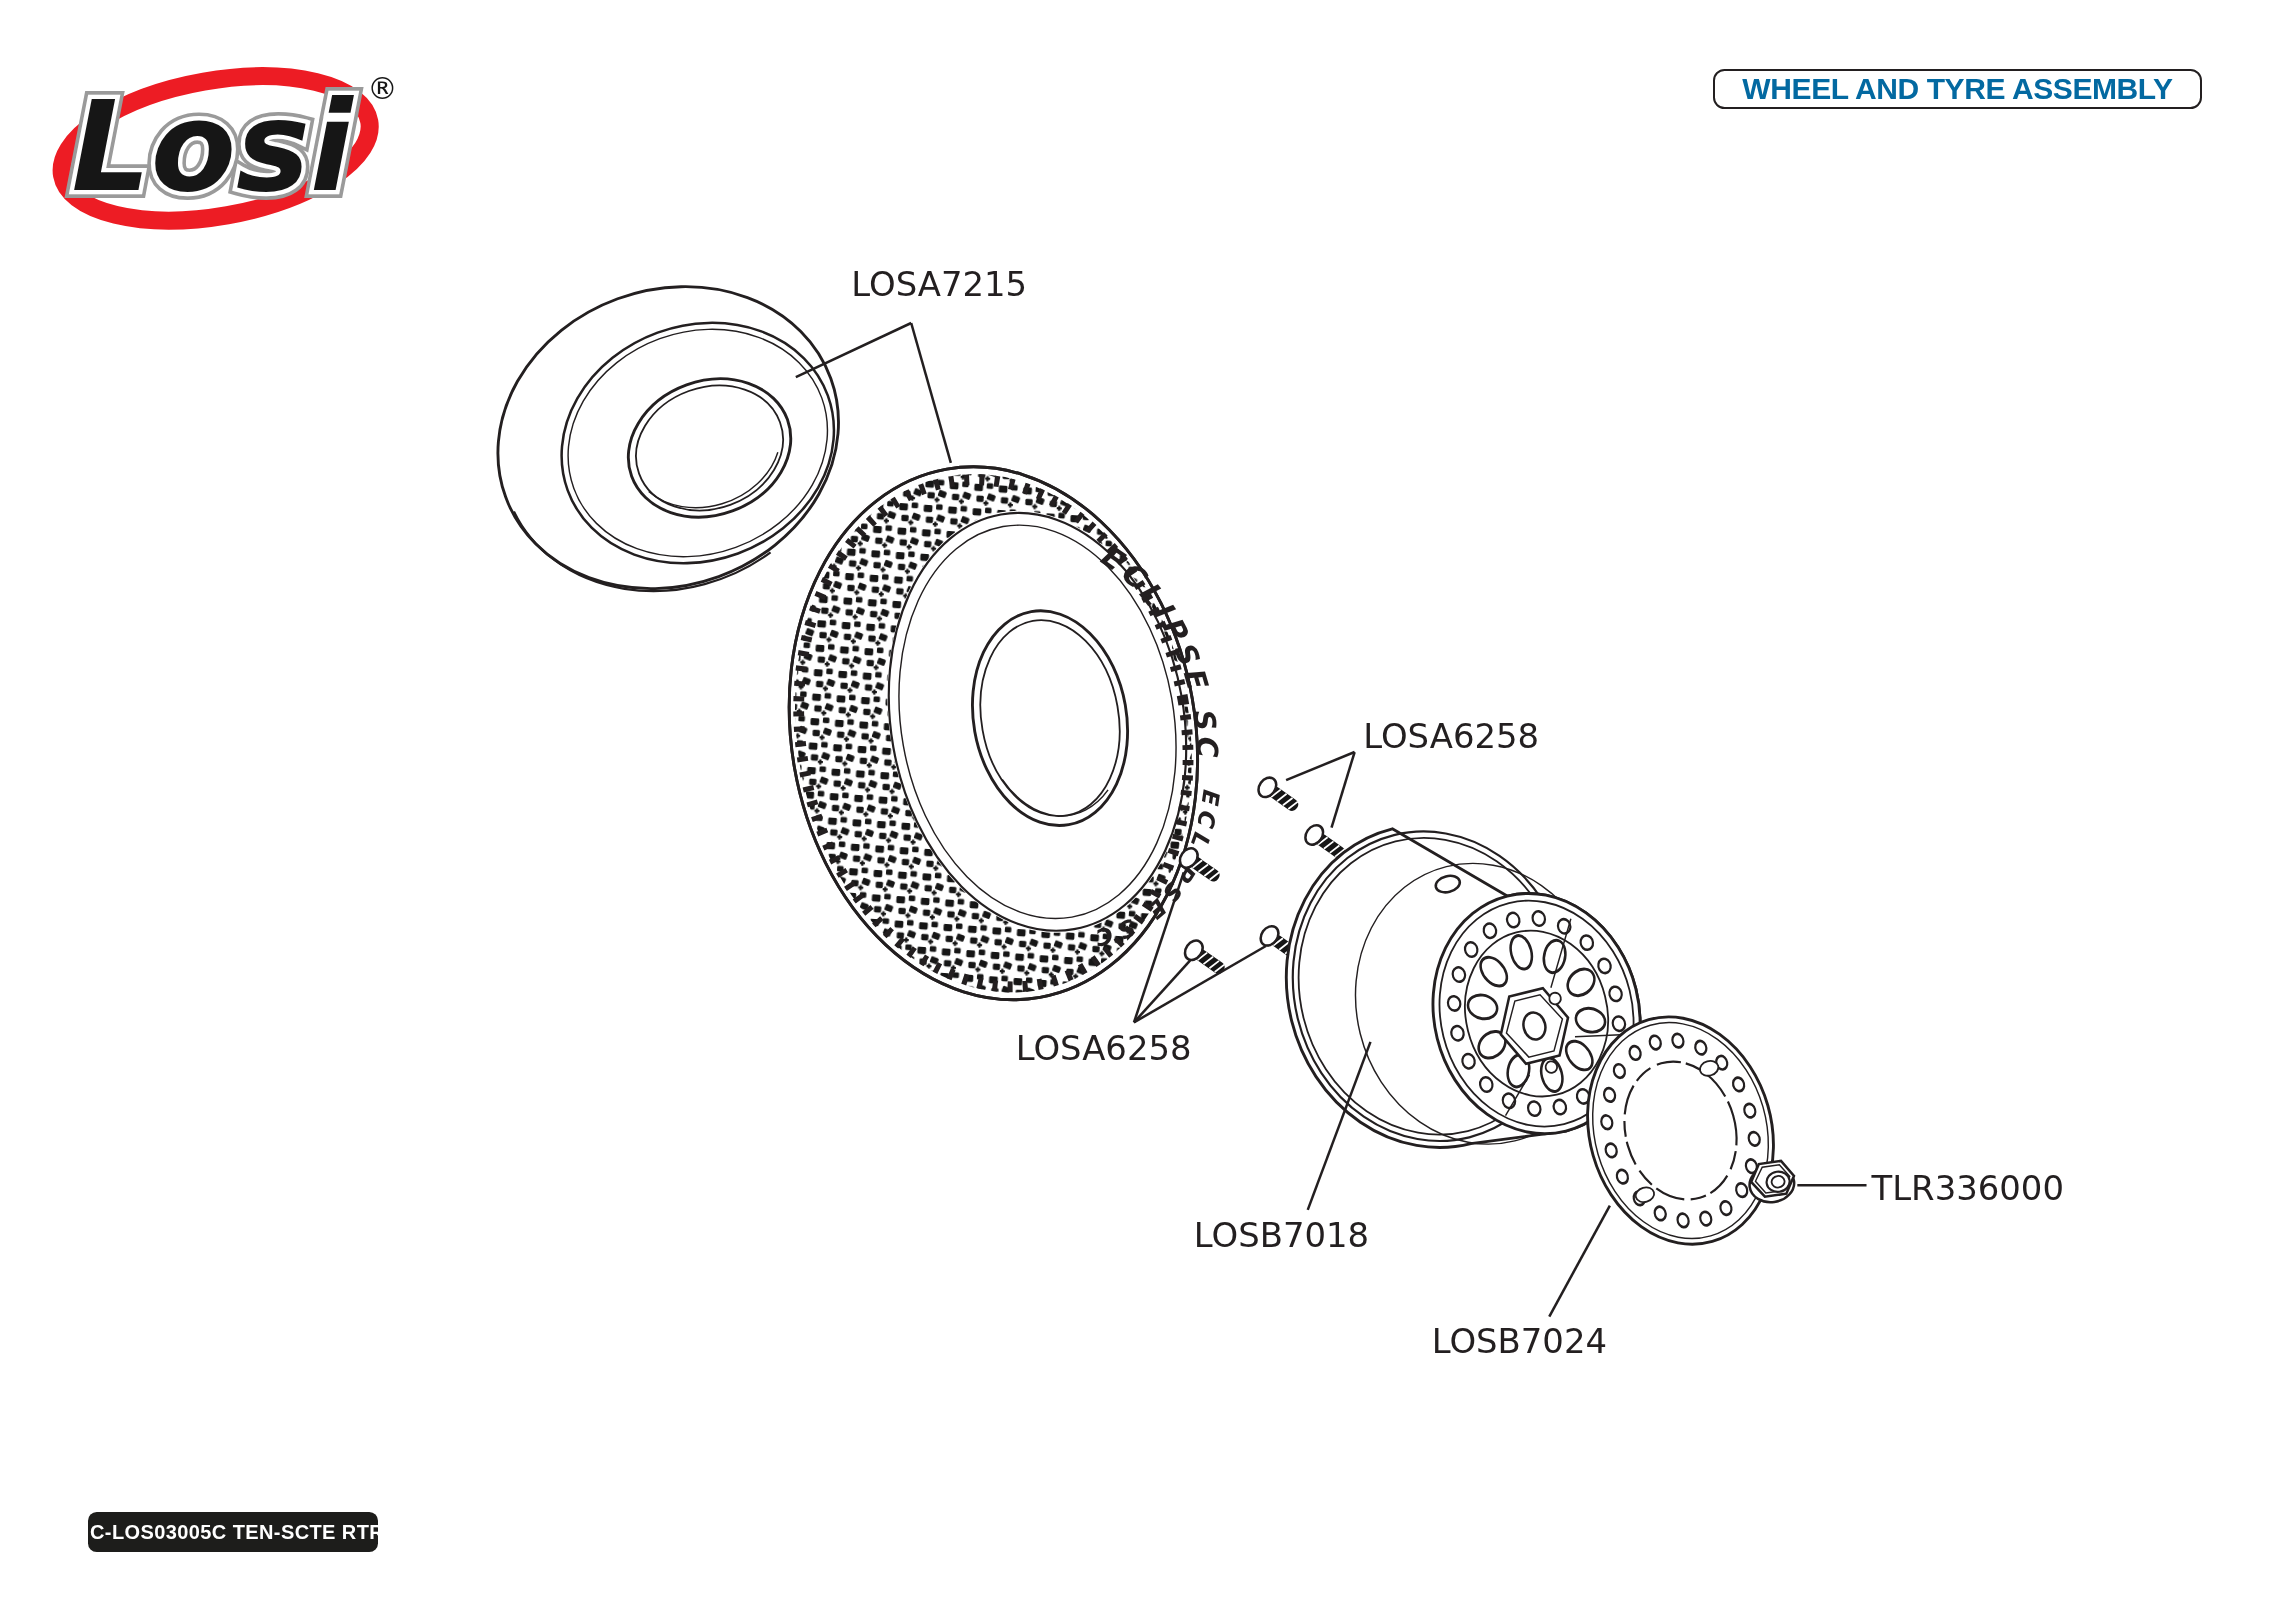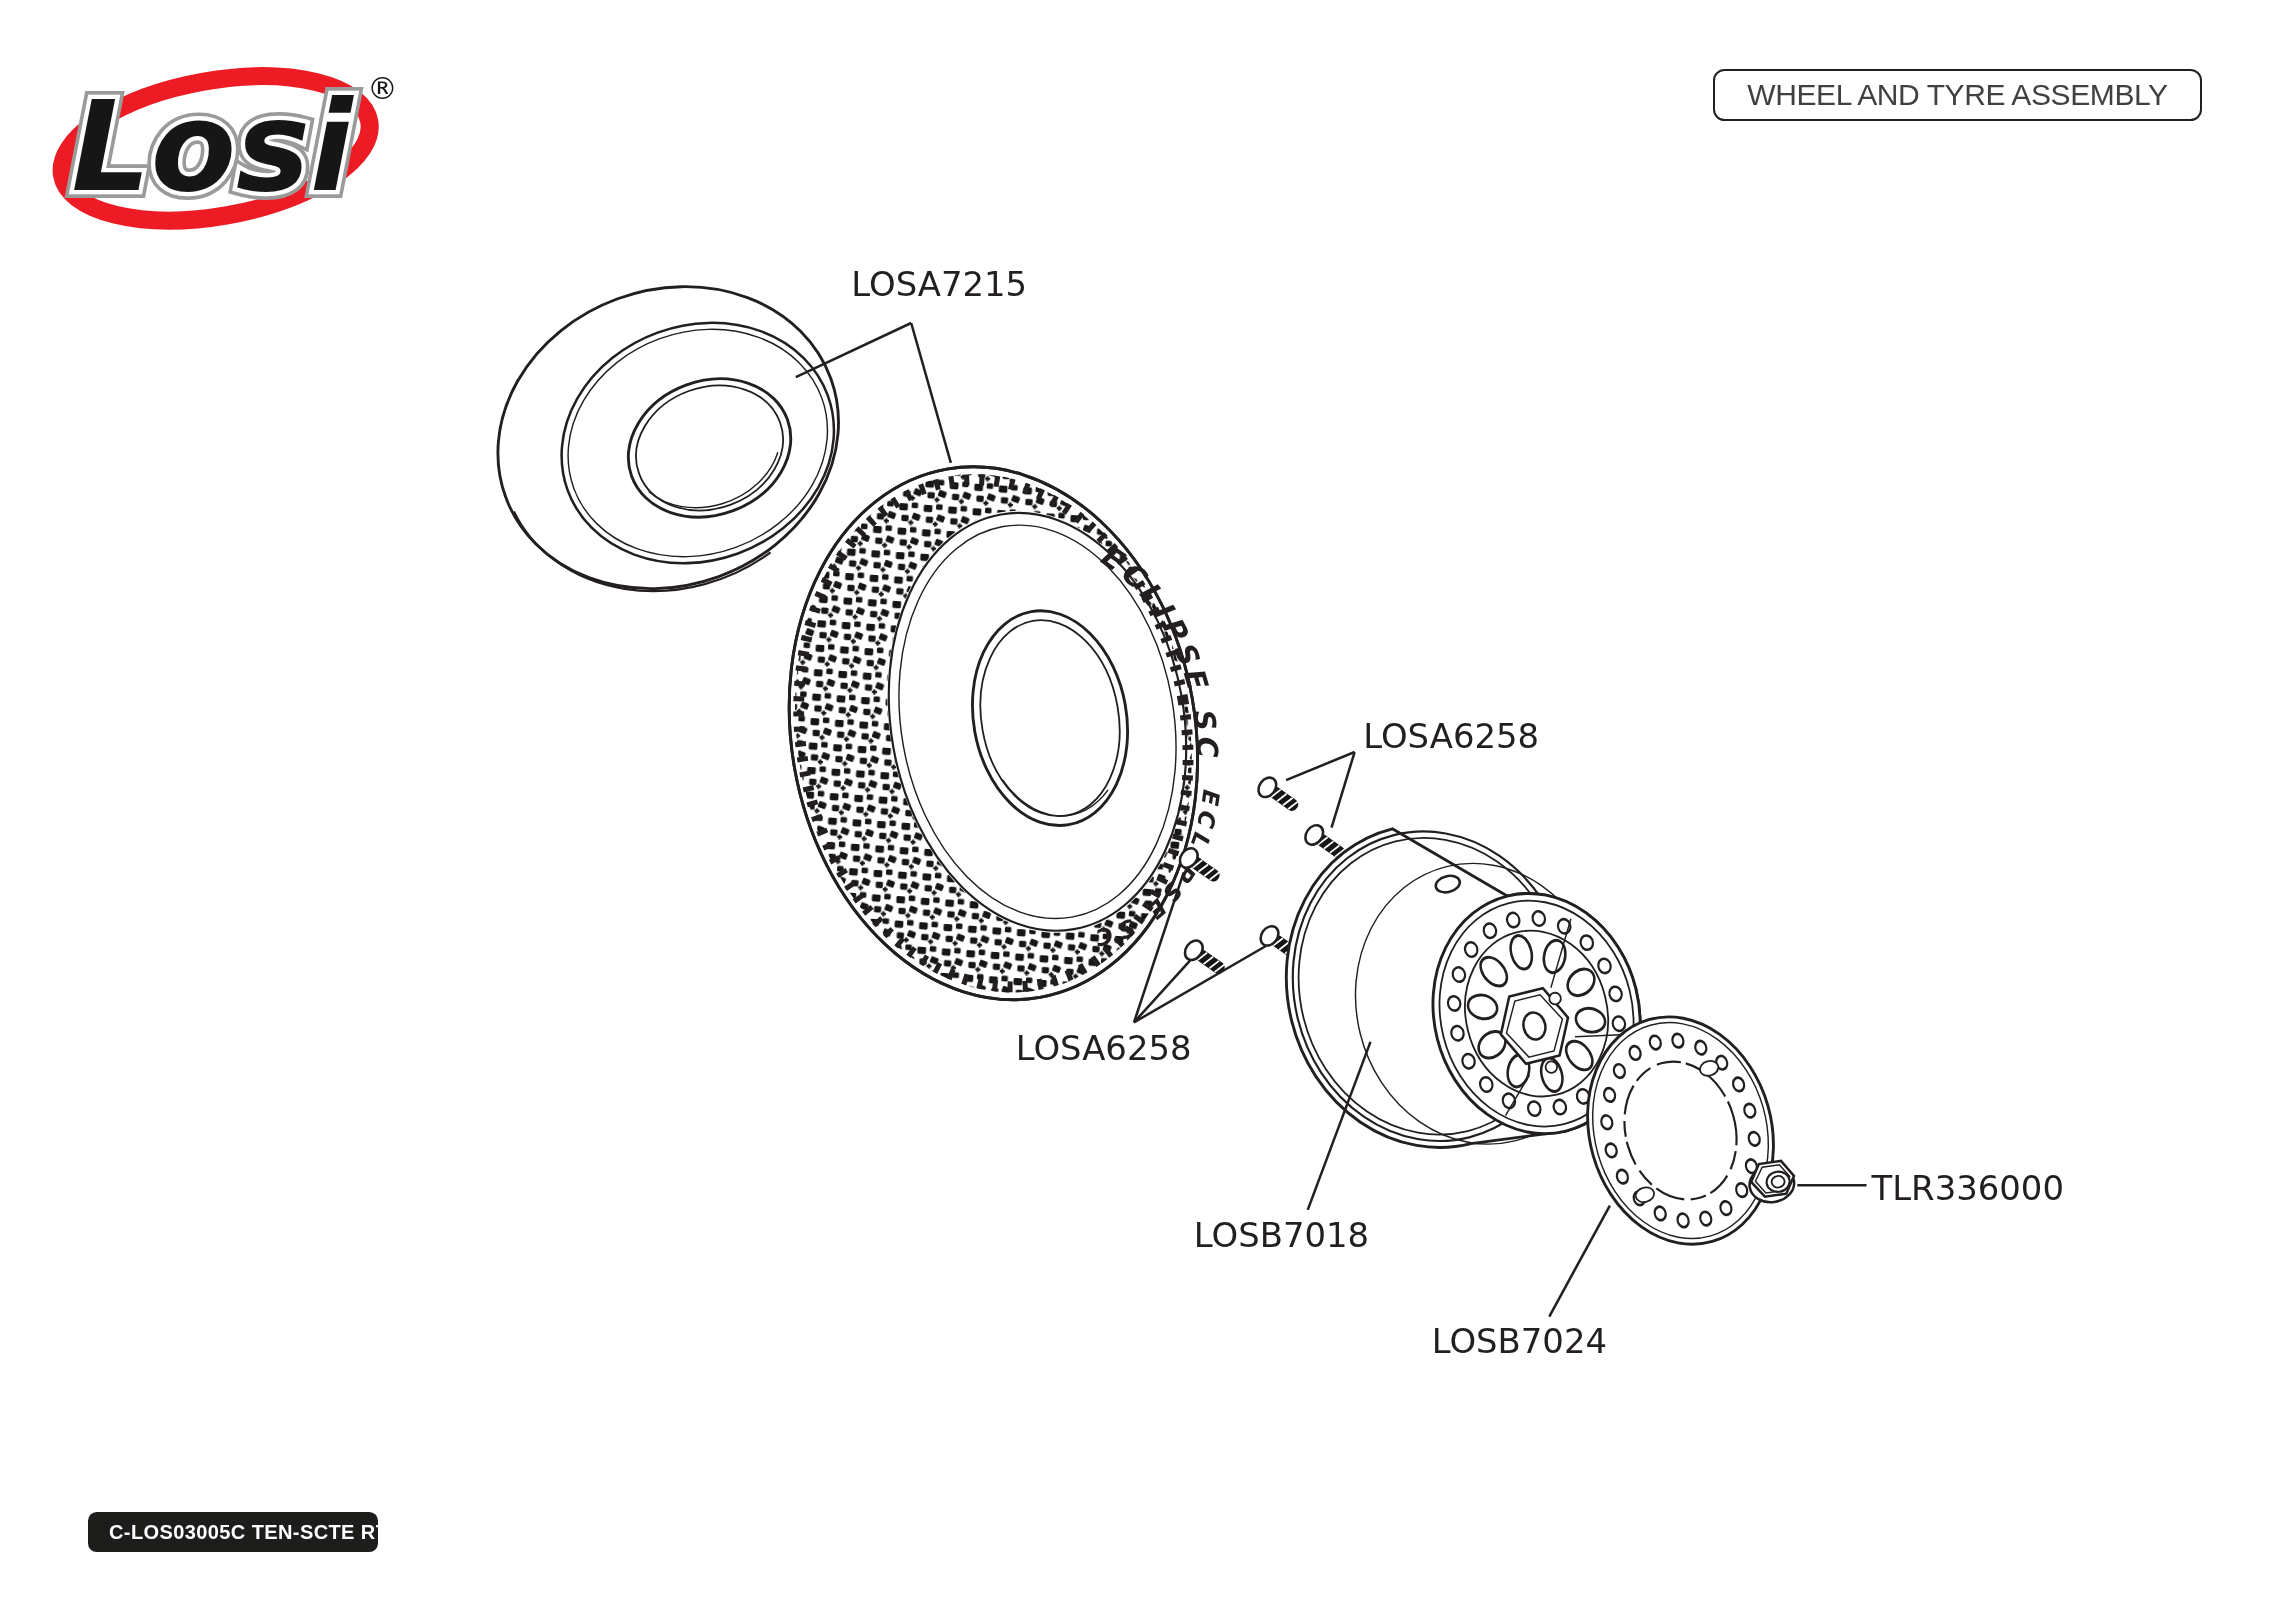--- a/index.html
+++ b/index.html
@@ -13,34 +13,34 @@
   .diagram-svg {
     position:absolute; left:0; top:0;
     width:2273px; height:1623px;
   }
   .logo-wrap {
     position:absolute; left:33px; top:40px;
     width:361px; height:206px;
   }
   .title-box {
     position:absolute; left:1713px; top:69px;
-    width:489px; height:52px;
+    width:489px; height:40px;
     border:2.9px solid #231f20; border-radius:11.5px;
     box-sizing:border-box;
     display:flex; align-items:center; justify-content:center;
-    font-weight:normal; font-size:30px; letter-spacing:-0.4px;
-    color:#404040; white-space:nowrap;
+    font-weight:bold; font-size:30px; letter-spacing:-0.4px;
+    color:#0369a1; white-space:nowrap;
   }
   .footer-box {
     position:absolute; left:88px; top:1512px;
     width:290px; height:40px;
     background:#1d1d1b; border-radius:8.7px;
     box-sizing:border-box;
     display:flex; align-items:center;
-    padding-left:21px;
+    padding-left:2px;
     font-weight:bold; font-size:20px; letter-spacing:0.4px;
     color:#ffffff; white-space:nowrap;
   }
   .plabel {
     font-family:"DejaVu Sans", sans-serif;
     font-size:47px; fill:#231f20;
   }
   .sidewall-text {
     font-family:"DejaVu Sans", sans-serif;
     font-weight:bold; font-style:italic;

